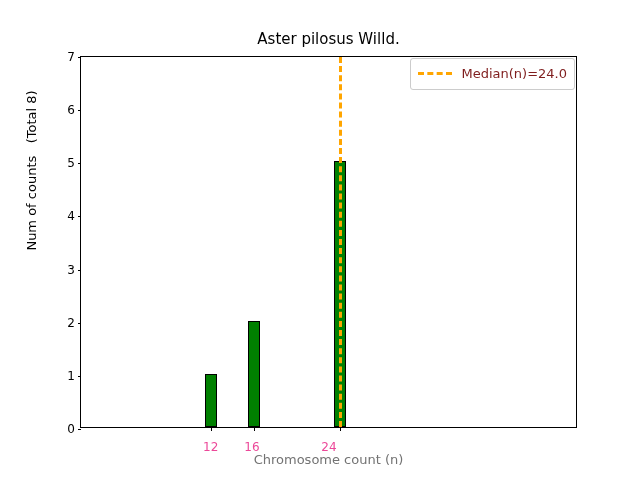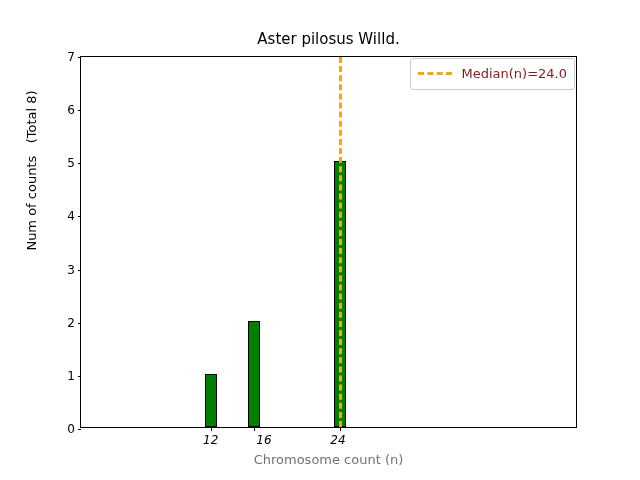--- a/index.html
+++ b/index.html
@@ -97,27 +97,26 @@
   .xtick-mark {
     position: absolute;
     top: 100%;
     height: 3.5px;
     width: 0;
     border-left: 1.1px solid #000000;
   }
   .xtick-label {
     position: absolute;
     top: 100%;
-    margin-top: 7px;
+    margin-top: 14px;
     font-size: 12px;
     line-height: 13px;
     transform: translateX(-50%);
     white-space: nowrap;
-    color: #000000;
-    font-style: italic;
+    color: #ec4899;
   }
 
   
   #xlabel {
     position: absolute;
     left: 80px;
     top: 452px;
     width: 497px;
     text-align: center;
     font-size: 13px;
@@ -208,22 +207,22 @@
       <div class="ytick-label" style="top: 159.429px;">4</div>
       <div class="ytick-mark" style="top: 106.286px;"></div>
       <div class="ytick-label" style="top: 106.286px;">5</div>
       <div class="ytick-mark" style="top: 53.1429px;"></div>
       <div class="ytick-label" style="top: 53.1429px;">6</div>
       <div class="ytick-mark" style="top: 0px;"></div>
       <div class="ytick-label" style="top: 0px;">7</div>
       <div class="xtick-mark" style="left: 129.652px;"></div>
       <div class="xtick-label" style="left: 129.652px;">12</div>
       <div class="xtick-mark" style="left: 172.87px;"></div>
-      <div class="xtick-label" style="left: 183px;">16</div>
+      <div class="xtick-label" style="left: 171px;">16</div>
       <div class="xtick-mark" style="left: 259.304px;"></div>
-      <div class="xtick-label" style="left: 257px;">24</div>
+      <div class="xtick-label" style="left: 248px;">24</div>
     </div>
 
   <div id="xlabel">Chromosome count (n)</div>
 
   <div id="ylabel">Num of counts   (Total 8)</div>
 
 </div>
 
 </body></html>

